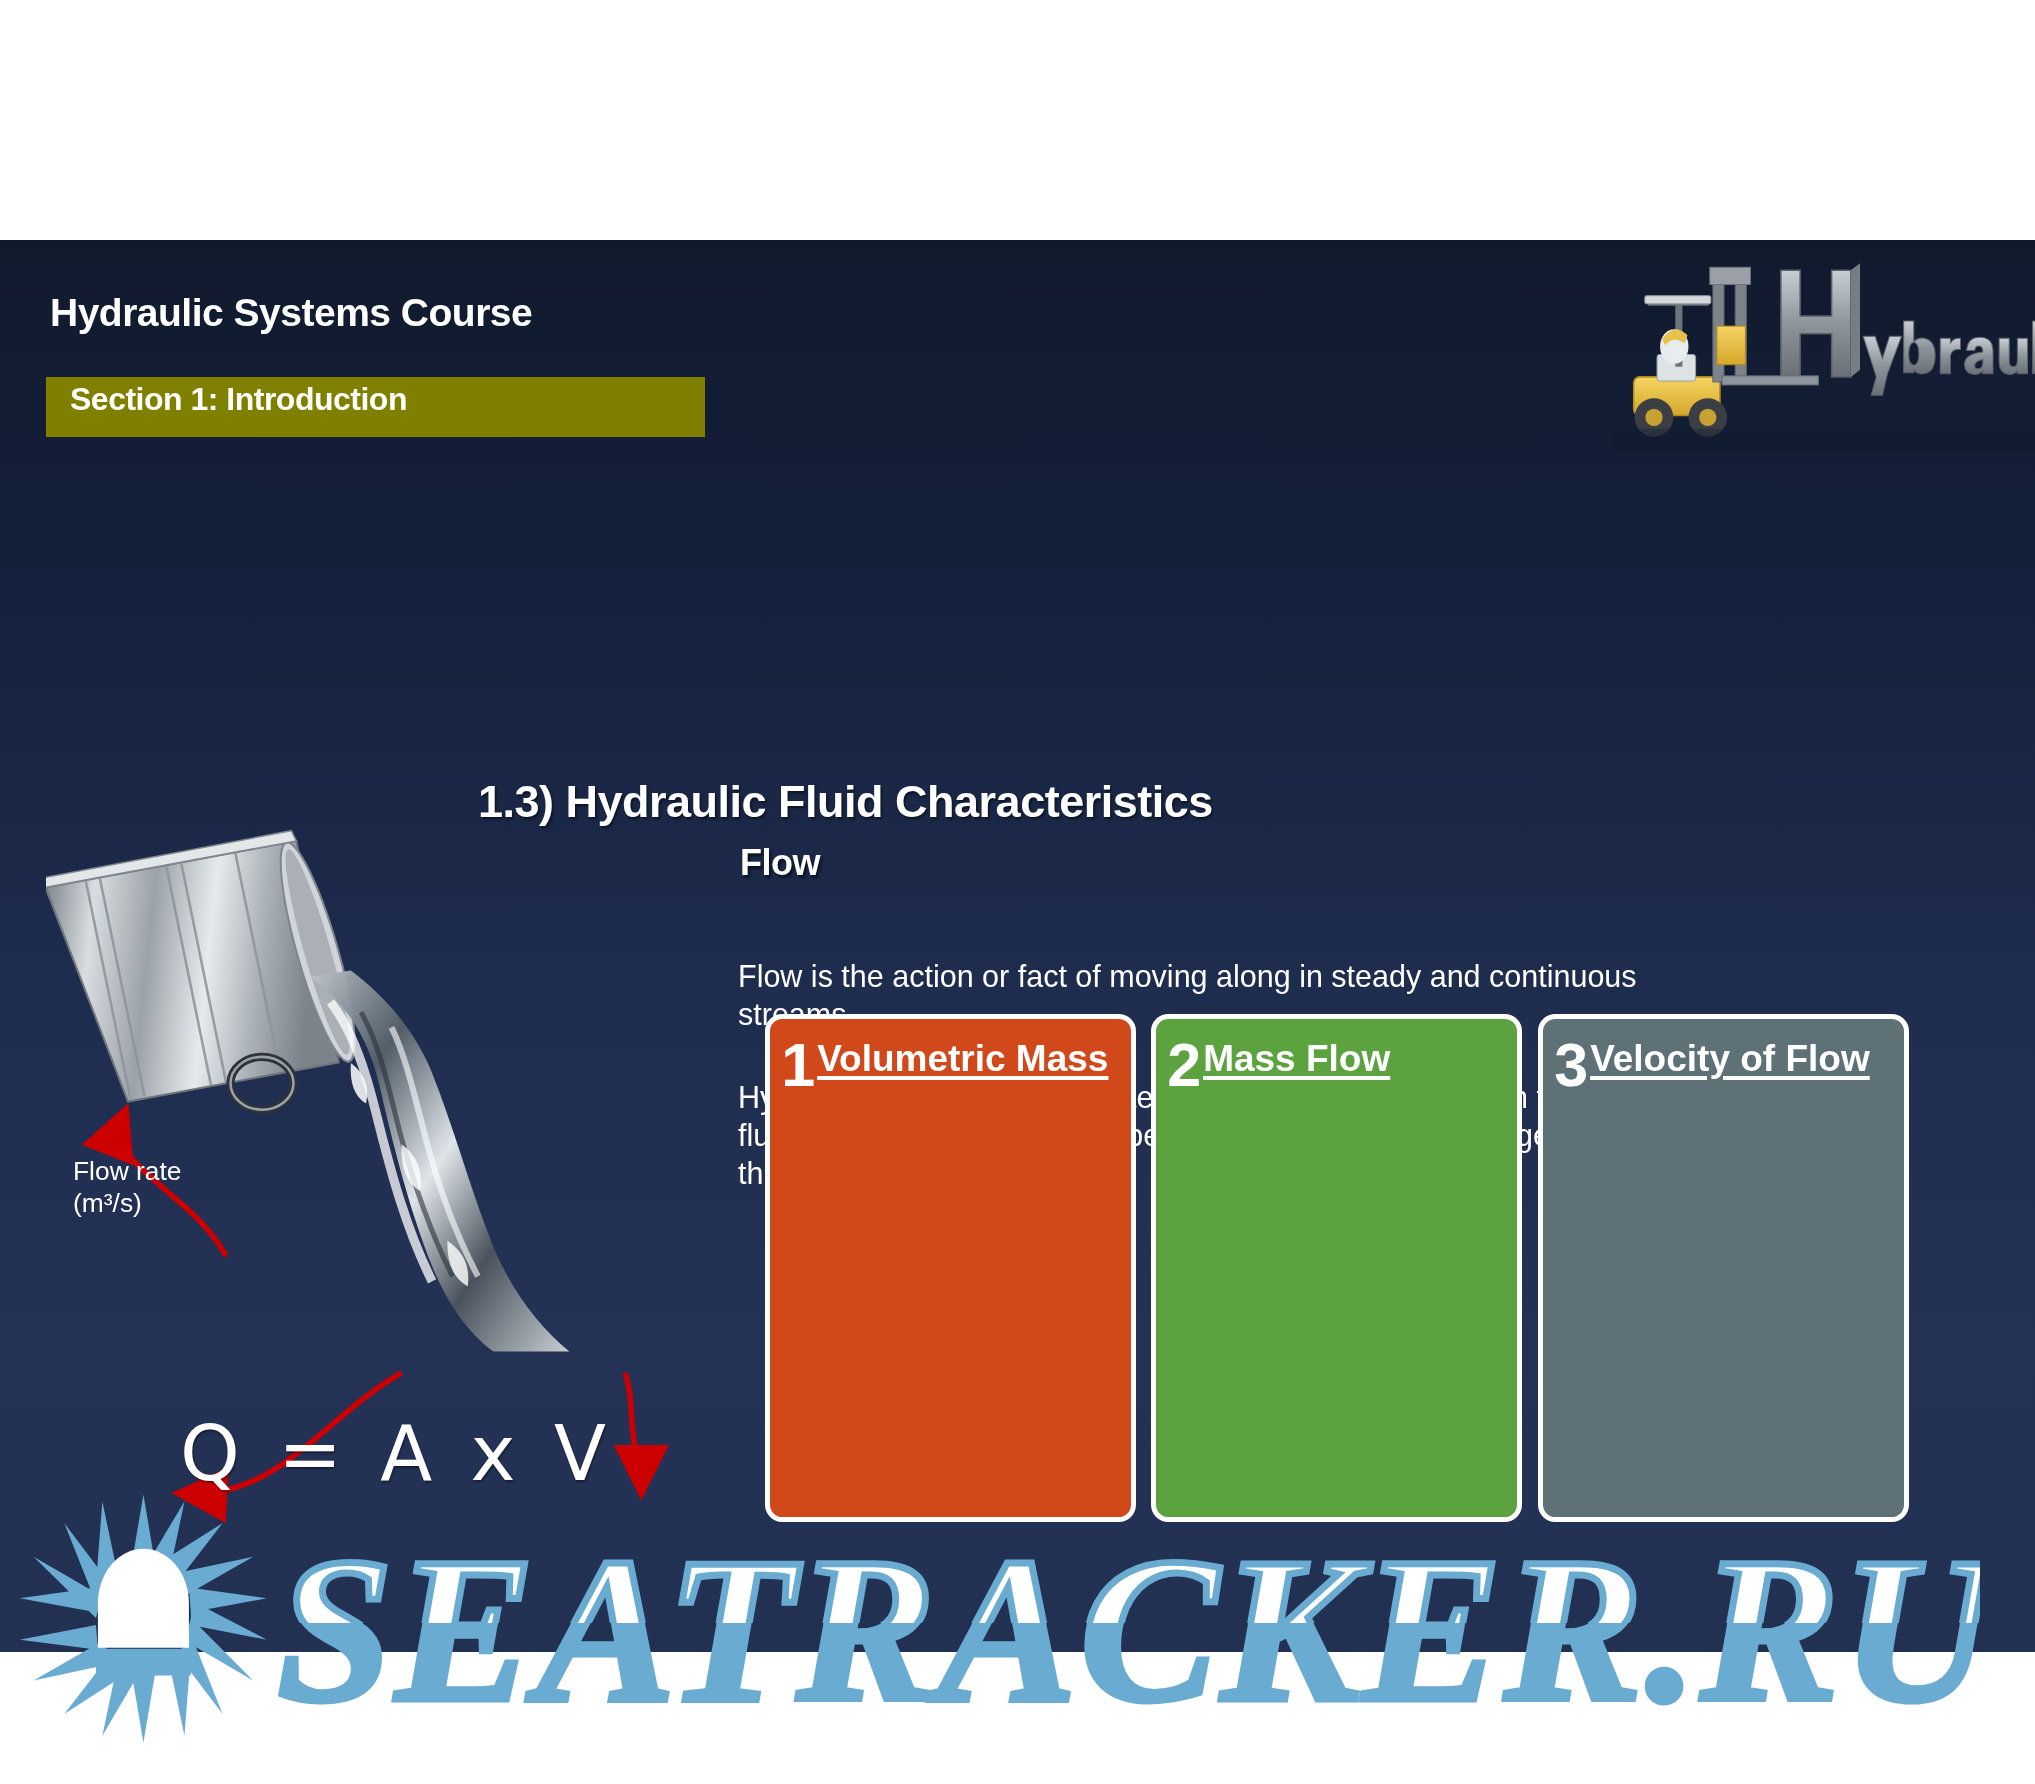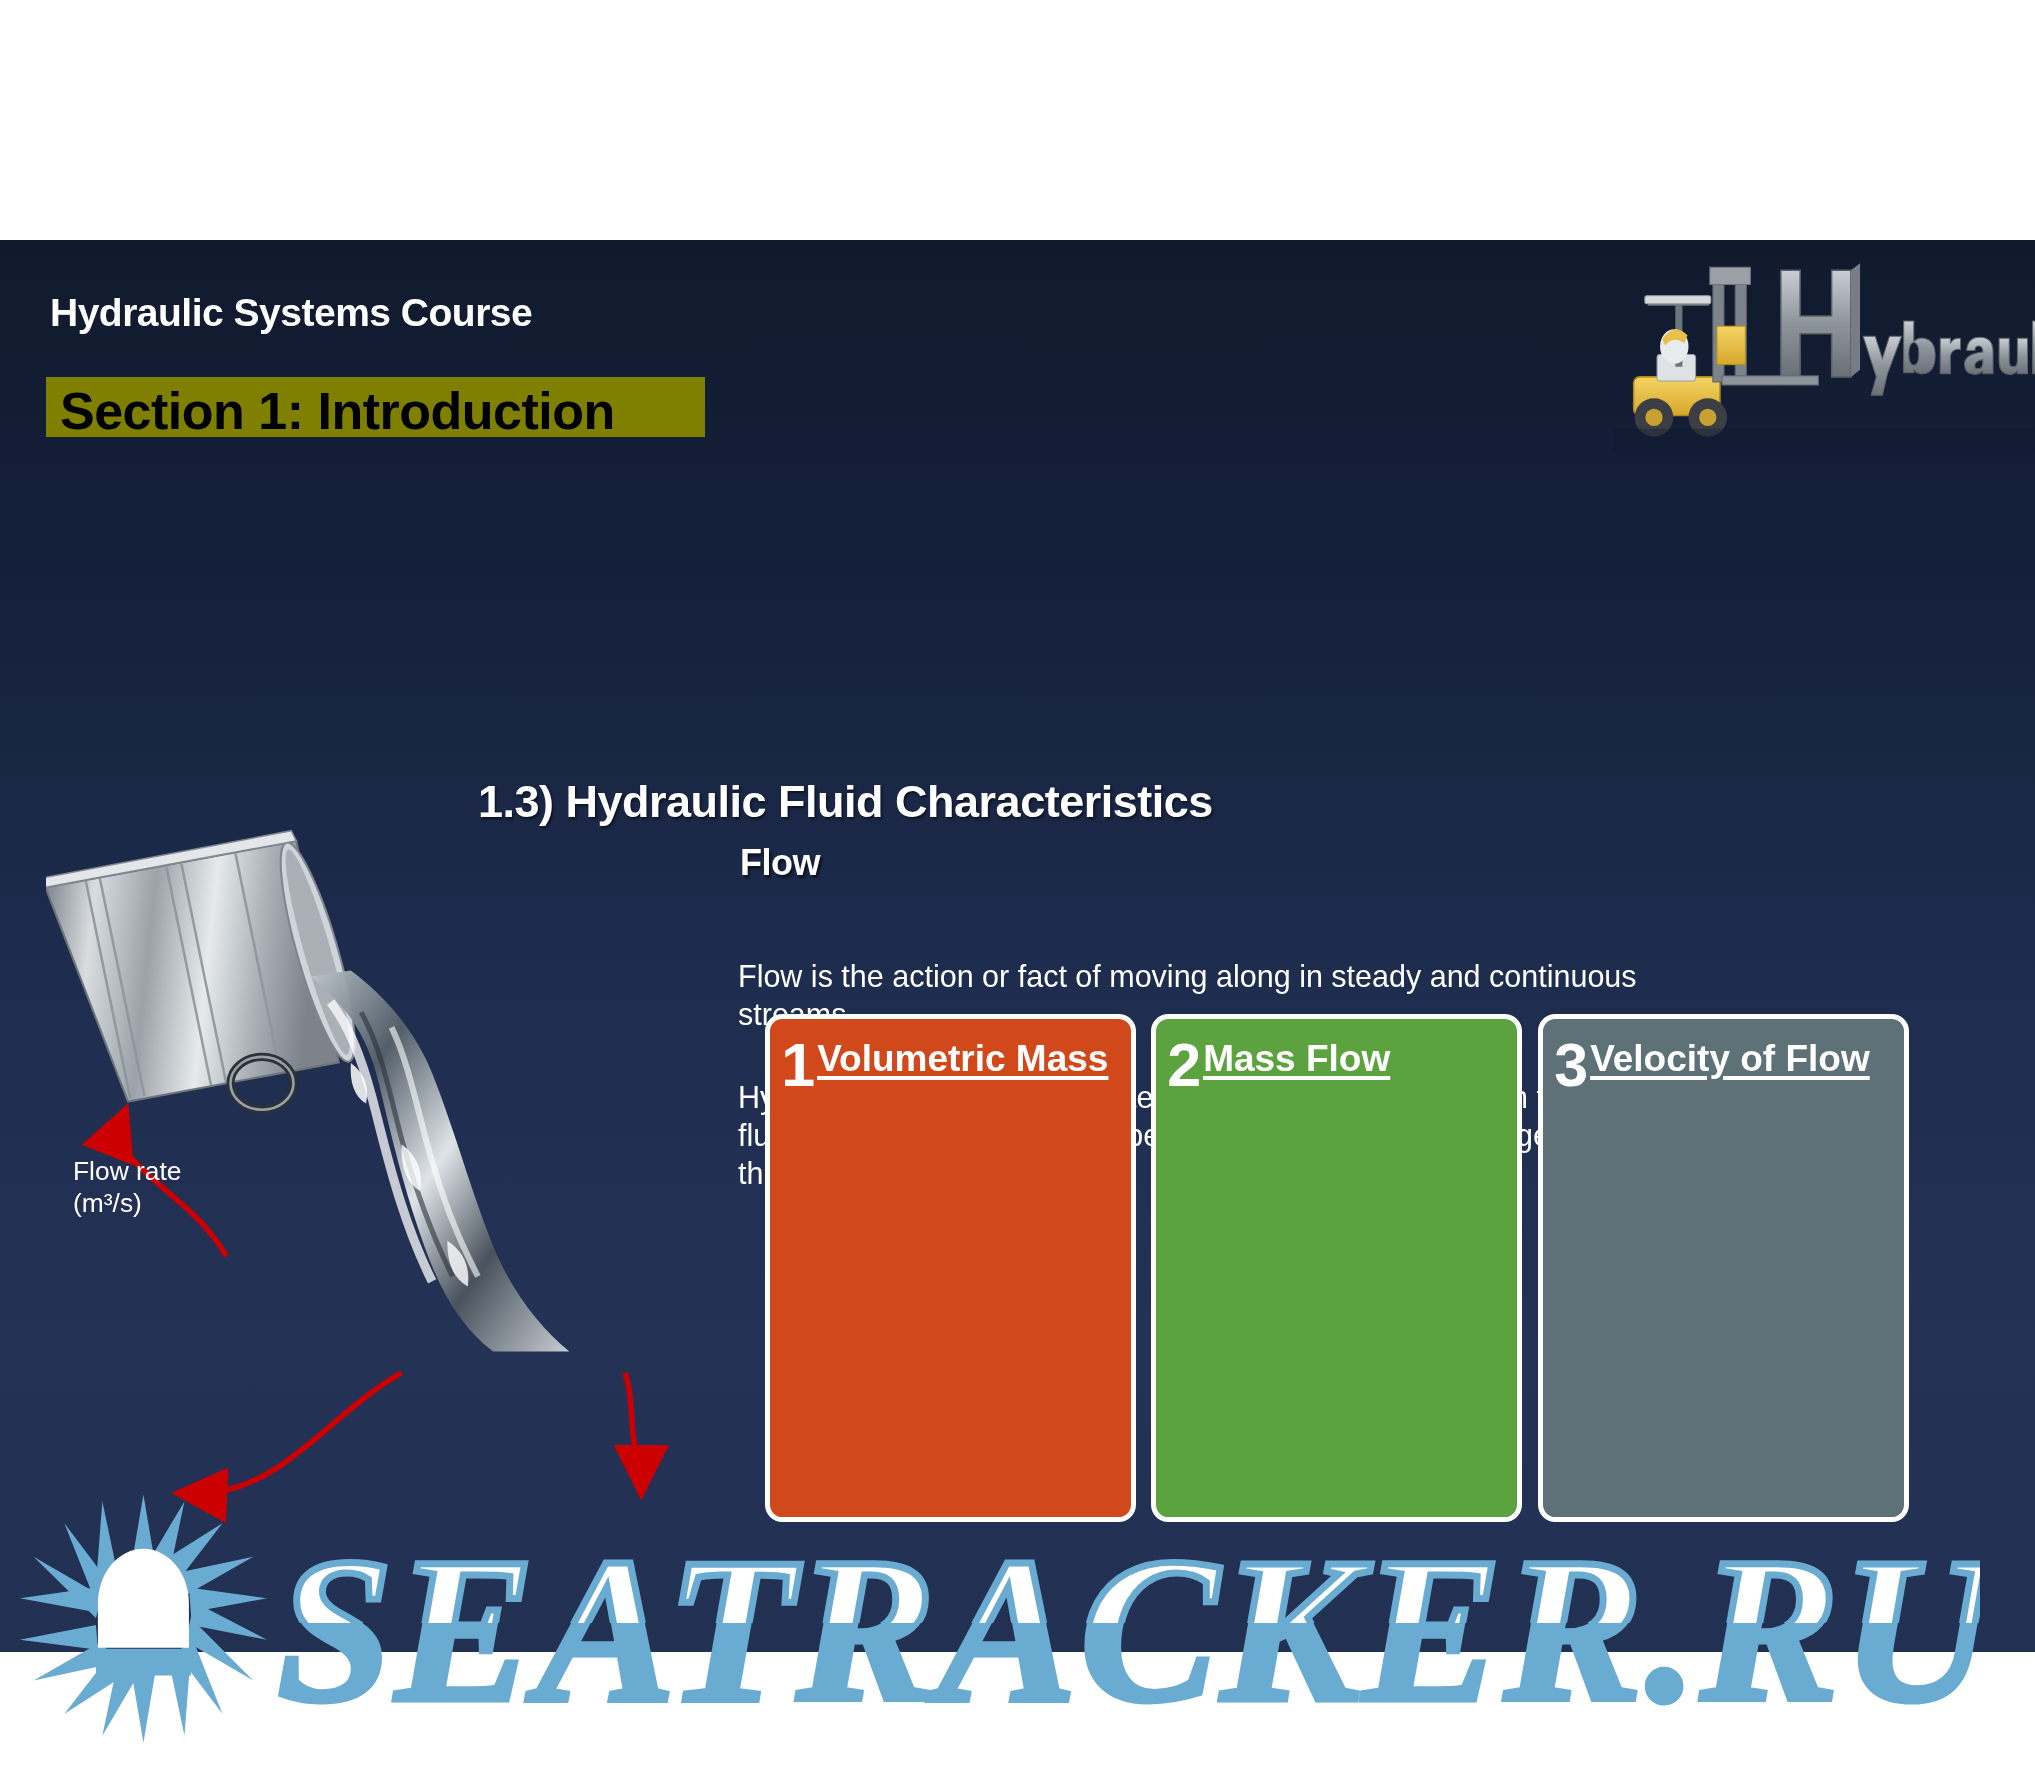--- a/index.html
+++ b/index.html
@@ -21,22 +21,22 @@
   #course-title{
     position:absolute;left:50px;top:51px;
     font-size:39px;font-weight:bold;color:#ffffff;letter-spacing:-0.5px;
     white-space:nowrap;
   }
   #section-banner{
     position:absolute;left:46px;top:137px;width:659px;height:60px;
     background:#808000;
   }
   #section-banner .lbl{
-    position:absolute;left:14px;top:4.1px;
-    font-size:52px;font-weight:bold;color:#000000;white-space:nowrap;letter-spacing:-0.5px;
+    position:absolute;left:24px;top:4.1px;
+    font-size:32px;font-weight:bold;color:#ffffff;white-space:nowrap;letter-spacing:-0.5px;
   }
 
   
   #logo{position:absolute;right:0px;top:10.2px;width:422px;height:203px;}
   #logo svg{width:100%;height:100%;display:block;}
 
   
   #slide-heading{
     position:absolute;left:478px;top:536px;
     font-size:45px;font-weight:bold;color:#ffffff;white-space:nowrap;
@@ -237,20 +237,21 @@
           </marker>
         </defs>
         <g fill="none" stroke="#cc0000" stroke-width="11" marker-end="url(#ah)">
           <path d="M445 880 C400 800 330 760 270 700 C240 670 228 640 240 610"></path>
           <path d="M790 1110 C700 1160 620 1250 540 1300 C480 1338 420 1350 370 1348"></path>
           <path d="M1230 1110 C1248 1160 1238 1215 1252 1265 C1258 1288 1262 1305 1262 1328"></path>
         </g>
       </svg>
     </div>
 
+    <div id="formula">Q = A x V</div>
 
     <div id="callout-flow-rate" class="callout">Flow rate
 (m³/s)</div>
 
     <div id="box-1" class="stepbox">
       <div class="inner">
         <span class="num">1</span>
         <span class="txt">Volumetric Mass</span>
       </div>
     </div>

